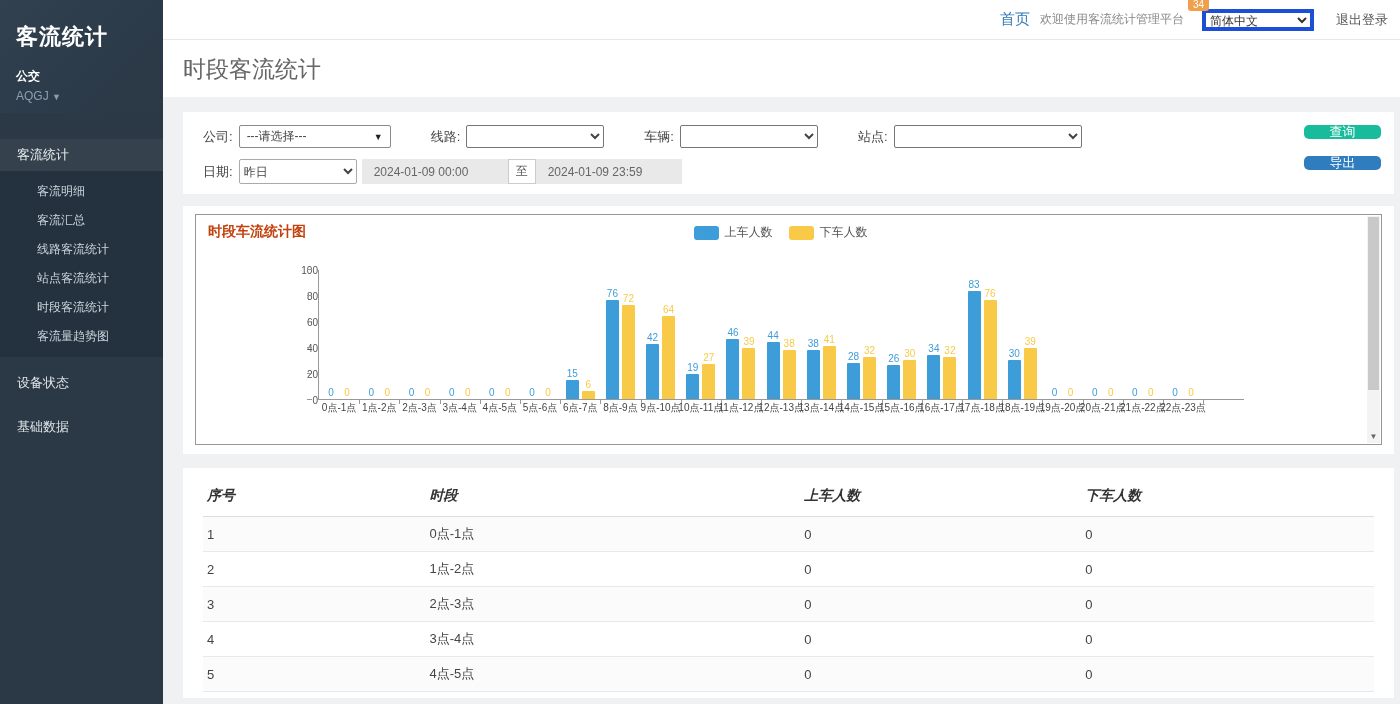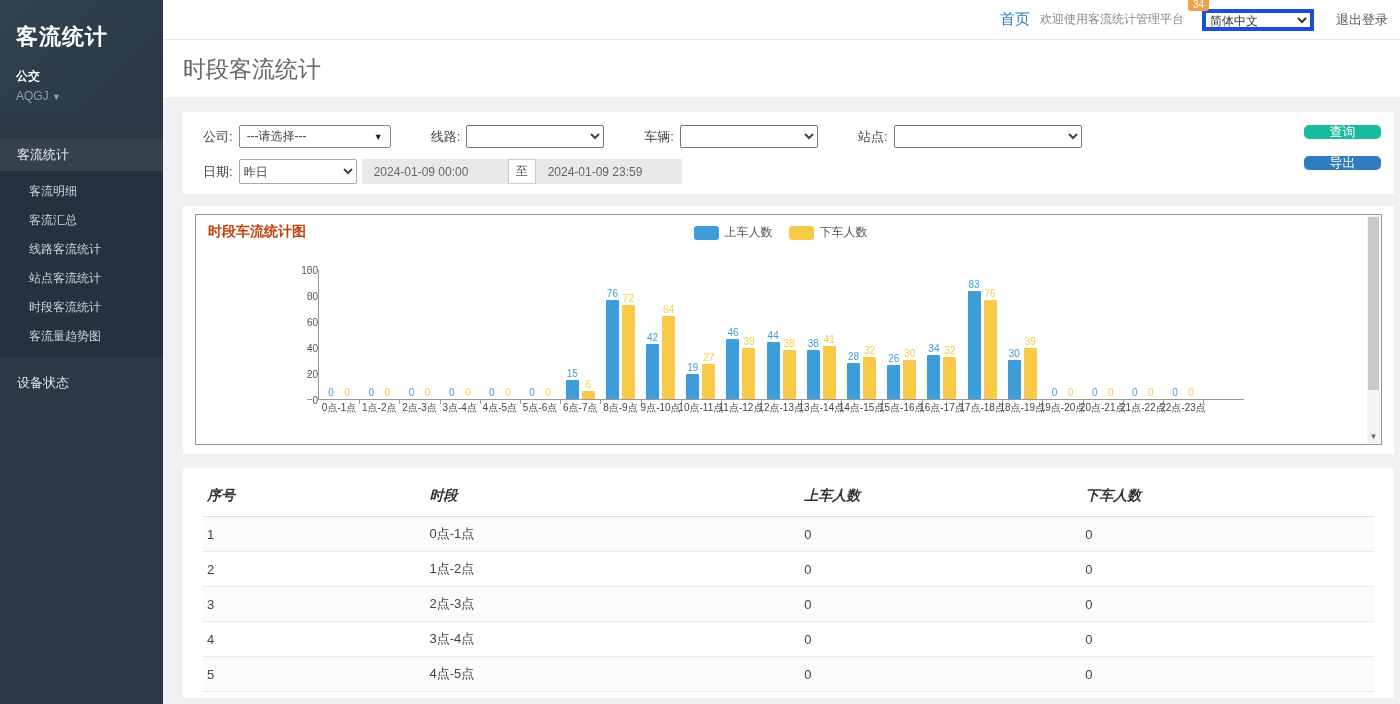--- a/index.html
+++ b/index.html
@@ -9,21 +9,21 @@
   
   .sidebar { position:fixed; left:0; top:0; width:163px; height:704px; background:#2b3947; z-index:5; }
   .logo-area { padding:22px 16px 10px 16px;
     background:linear-gradient(135deg,#31414f 0%,#2d3c4a 45%,#2b3947 100%); }
   .logo-title { color:#fff; font-size:22px; font-weight:bold; letter-spacing:1px; }
   .org-name { color:#fff; font-size:12px; font-weight:bold; margin-top:16px; }
   .org-code { color:#8aa0b0; font-size:12px; margin-top:4px; cursor:pointer; }
   .org-code .caret { font-size:9px; color:#8aa0b0; }
   .menu { margin-top:26px; }
   .menu-section { background:#35424e; color:#e8edf0; font-size:13px; padding:7px 0 7px 17px; cursor:pointer; }
-  .submenu { background:#243240; padding:6px 0; }
+  .submenu { background:#243240; padding:6px 8px; }
   .submenu-item { color:#ccd6dc; font-size:12px; padding:6px 0 6px 29px; cursor:pointer; }
   .menu-item { color:#dfe6ea; font-size:13px; padding:9px 0 9px 17px; margin-top:8px; cursor:pointer; }
 
   
   .topbar { position:fixed; left:163px; top:0; width:1237px; height:40px; background:#fff;
     border-bottom:1px solid #e7e7e7; display:flex; align-items:center; justify-content:flex-end;
     padding-right:12px; z-index:4; }
   .home-link { color:#337ab7; font-size:15px; margin-right:10px; cursor:pointer; }
   .welcome { color:#888; font-size:12px; margin-right:18px; }
   .lang-wrap { position:relative; margin-right:22px; }
@@ -115,20 +115,21 @@
     </div>
     <div class="submenu">
         <div class="submenu-item">客流明细</div>
         <div class="submenu-item">客流汇总</div>
         <div class="submenu-item">线路客流统计</div>
         <div class="submenu-item">站点客流统计</div>
         <div class="submenu-item">时段客流统计</div>
         <div class="submenu-item">客流量趋势图</div>
       </div>
     <div class="menu-item">设备状态</div>
+    <div class="menu-item">基础数据</div>
   </nav>
 </aside>
 
 <header class="topbar">
   <span class="home-link">首页</span>
   <span class="welcome">欢迎使用客流统计管理平台</span>
   <span class="lang-wrap">
     <span class="notif-badge">34</span>
     <select class="lang-select">
       <option>简体中文</option>

